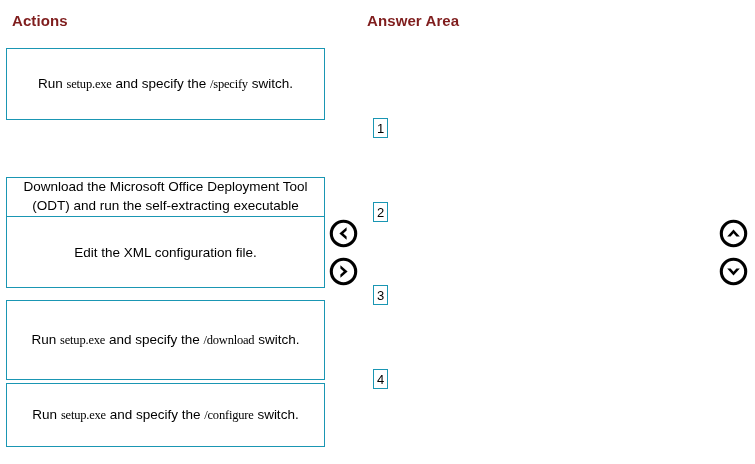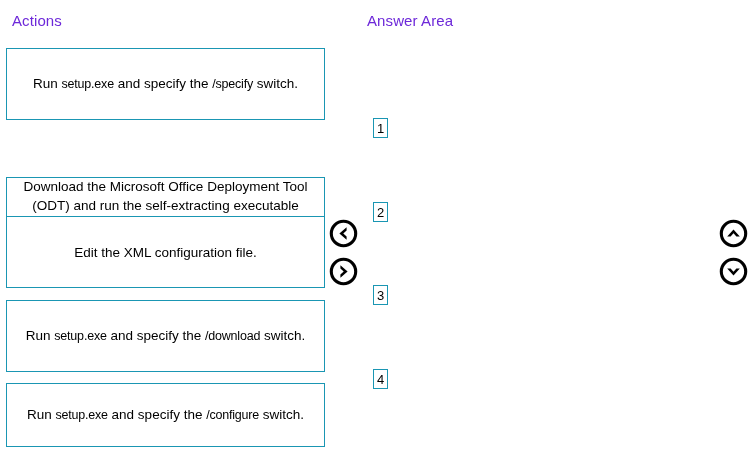--- a/index.html
+++ b/index.html
@@ -12,23 +12,23 @@
     height: 464px;
     position: relative;
     font-family: "Liberation Sans", sans-serif;
     color: #000000;
     overflow: hidden;
   }
 
   .heading {
     position: absolute;
     font-size: 15px;
-    font-weight: normal;
+    font-weight: bold;
     letter-spacing: 0.1px;
-    color: #6d28d9;
+    color: #7f1d1d;
     white-space: nowrap;
   }
   #actions-heading { left: 12px; top: 12px; }
   #answer-heading  { left: 367px; top: 12px; }
 
   
   .action-box {
     position: absolute;
     left: 6px;
     width: 319px;
@@ -40,21 +40,21 @@
     justify-content: center;
     text-align: center;
     padding: 4px 10px;
   }
   .action-text {
     font-size: 13.5px;
     line-height: 19px;
     color: #000;
   }
   .mono {
-    font-family: Liberation Sans, sans-serif;
+    font-family: Liberation Serif, serif;
     font-size: 12.5px;
     letter-spacing: -0.2px;
   }
 
   
   .slot {
     position: absolute;
     width: 15px;
     height: 20px;
     box-sizing: border-box;
@@ -89,21 +89,21 @@
 </div>
 
 <div class="action-box" style="top:132px;height:56px;margin-top:45px;">
   <div class="action-text"><span>Download the Microsoft Office Deployment Tool (ODT) and run the self-extracting executable (.exe) file.</span></div>
 </div>
 
 <div class="action-box" style="top:216px;height:72px;">
   <div class="action-text"><span>Edit the XML configuration file.</span></div>
 </div>
 
-<div class="action-box" style="top:300px;height:72px;">
+<div class="action-box" style="top:300px;height:80px;">
   <div class="action-text"><span>Run </span><span class="mono">setup.exe</span><span> and specify the </span><span class="mono">/download</span><span> switch.</span></div>
 </div>
 
 <div class="action-box" style="top:383px;height:64px;">
   <div class="action-text"><span>Run </span><span class="mono">setup.exe</span><span> and specify the </span><span class="mono">/configure</span><span> switch.</span></div>
 </div>
 
 <div class="slot" style="left:373px;top:118px;">
   <span>1</span>
 </div>

